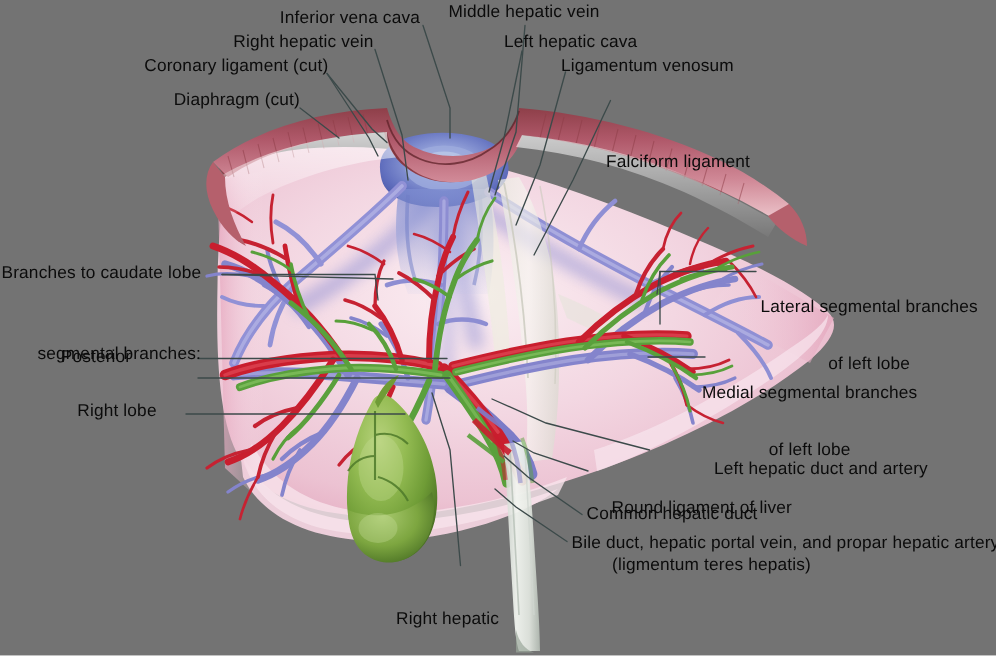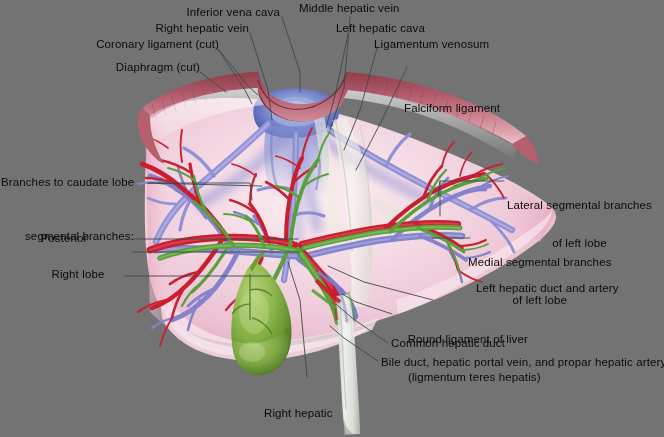--- a/index.html
+++ b/index.html
@@ -491,21 +491,21 @@
   <div class="label left" style="left:507px; top:174px;">
     <div>Lateral segmental branches</div>
     <div>of left lobe</div>
   </div>
 
   <div class="label left" style="left:444px; top:231px;margin-left:24px;">
     <div>Medial segmental branches</div>
     <div>of left lobe</div>
   </div>
 
-  <div class="label left" style="left:436px; top:282px;padding-left:40px;">Left hepatic duct and artery</div>
+  <div class="label left" style="left:436px; top:307px;padding-left:40px;">Left hepatic duct and artery</div>
 
   <div class="label left" style="left:395px; top:308px;">
     <div>Round ligament of liver</div>
     <div style="margin-left:13px;">(ligmentum teres hepatis)</div>
   </div>
 
   <div class="label left" style="left:391px; top:337px;">Common hepatic duct</div>
 
   <div class="label left" style="left:381px; top:356px;">Bile duct, hepatic portal vein, and propar hepatic artery</div>
 

